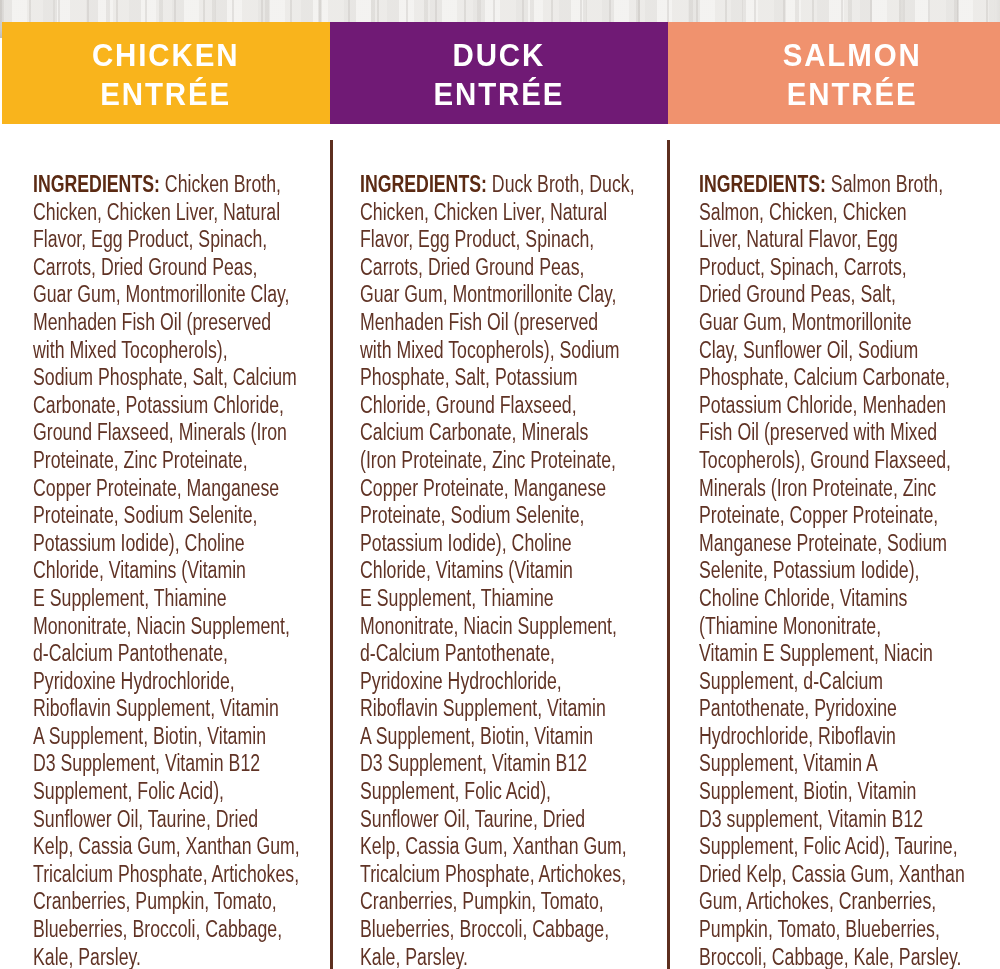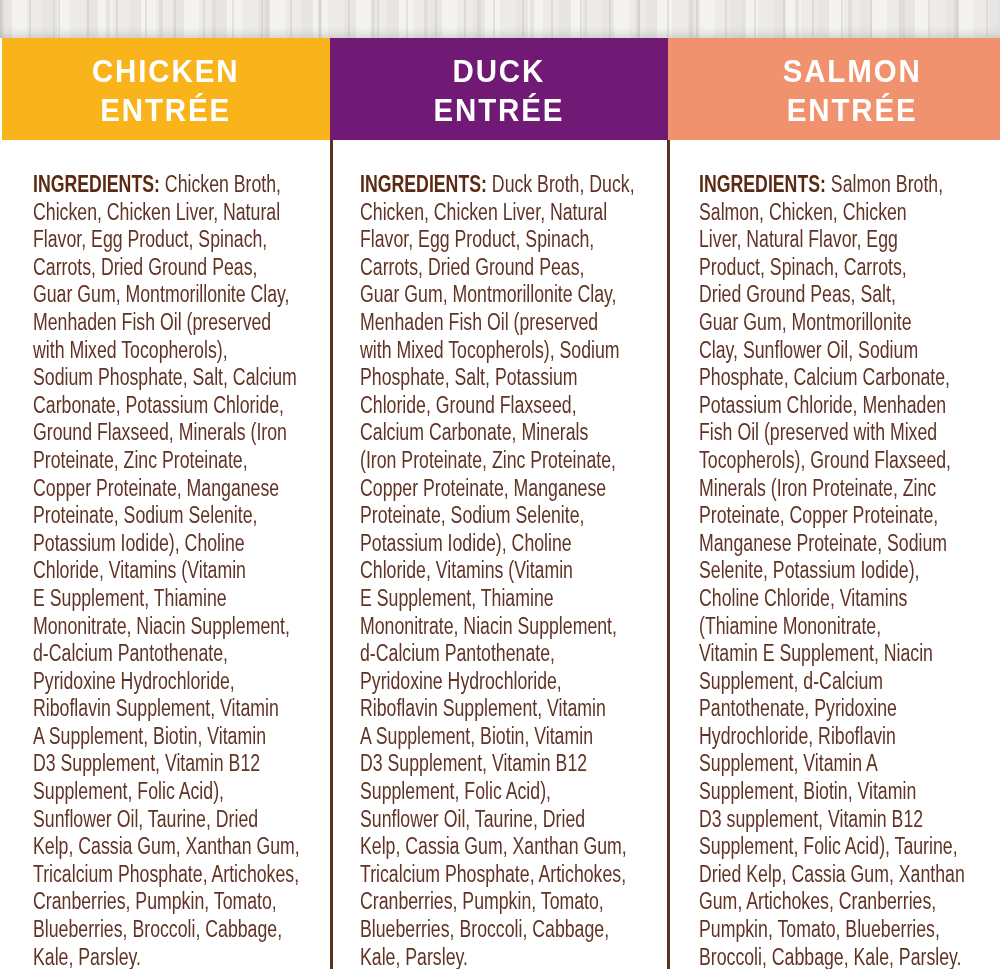--- a/index.html
+++ b/index.html
@@ -18,21 +18,21 @@
     background:
       repeating-linear-gradient(90deg, rgba(185,181,177,0.30) 0 2px, rgba(255,255,255,0) 2px 29px),
       repeating-linear-gradient(90deg, rgba(200,197,193,0.32) 0 4px, rgba(255,255,255,0) 4px 53px),
       repeating-linear-gradient(90deg, rgba(224,222,219,0.55) 0 12px, rgba(246,245,243,0.55) 12px 27px, rgba(233,231,228,0.55) 27px 43px),
       #F1F0EE;
     box-shadow: inset 0 -7px 9px -4px rgba(148,144,140,0.38);
   }
 
   
   .header {
-    position: absolute; top: 38px; height: 102px;
+    position: absolute; top: 22px; height: 102px;
     display: flex; align-items: center; justify-content: center;
   }
   #header-1 { left: 2px;   width: 328px; }
   #header-2 { left: 330px; width: 338px; }
   #header-3 { left: 668px; width: 369px; }
 
   .htitle {
     color: #ffffff;
     font-weight: bold;
     font-size: 31px;

